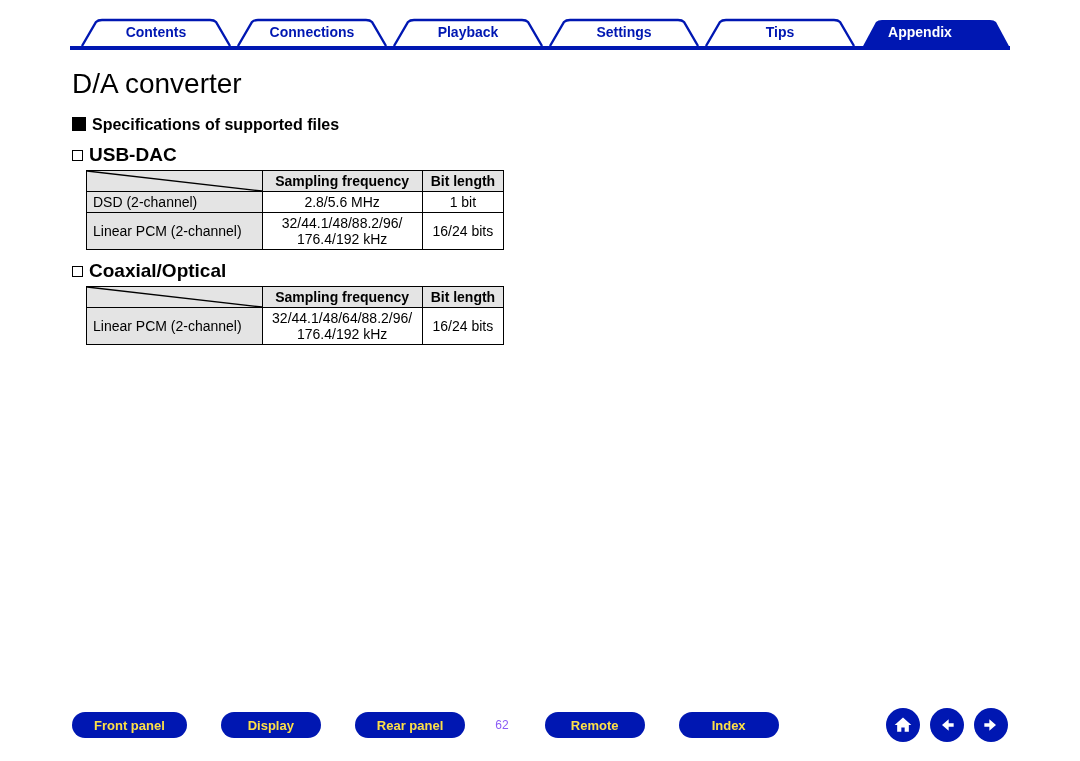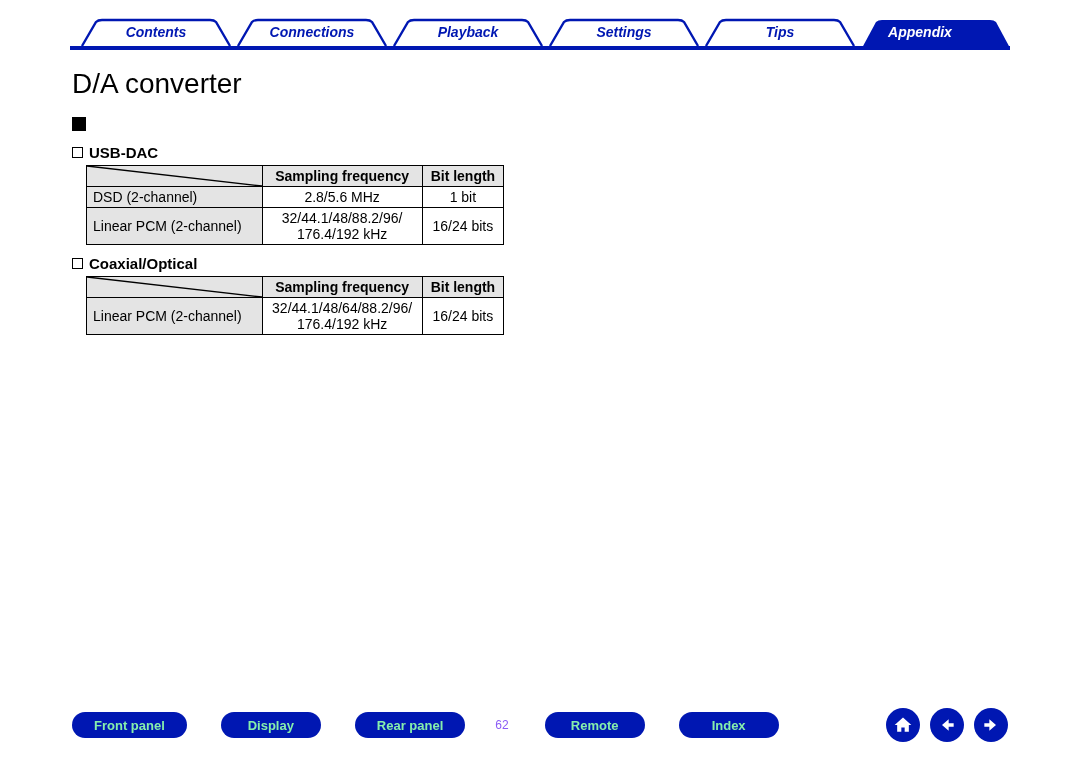--- a/index.html
+++ b/index.html
@@ -7,21 +7,21 @@
     font-family: Arial, Helvetica, sans-serif;
     background: #fff;
     width: 1080px;
     height: 761px;
     position: relative;
     overflow: hidden;
   }
   
   .nav-svg { display:block; }
   .nav-wrap { position:relative; height:46px; margin-top:10px; }
-  .nav-labels { position:absolute; inset:0;font-style:italic; }
+  .nav-labels { position:absolute; inset:0; }
   .nav-label {
     position:absolute;
     top:14px;
     font-size:14px;
     font-weight:bold;
     color:#0017b2;
     text-align:center;
     cursor:pointer;
   }
   .nav-label.active { color:#fff; }
@@ -38,21 +38,21 @@
     margin: 16px 0 0 72px;
   }
   .section-title .box {
     display:inline-block;
     width:14px; height:14px;
     background:#000;
     margin-right:6px;
     vertical-align: -1px;
   }
   .sub-title {
-    font-size: 15px;
+    font-size: 19px;
     font-weight: bold;
     margin: 10px 0 4px 72px;
   }
   .sub-title .sq {
     display:inline-block;
     width:11px; height:11px;
     border:1.5px solid #000;
     margin-right:6px;
     vertical-align: 0px;
   }
@@ -94,21 +94,21 @@
     bottom: 18px;
     height: 36px;
     display:flex;
     align-items:center;
     padding: 0 72px;
   }
   .pill {
     height: 26px;
     border-radius: 13px;
     background:#0017b2;
-    color:#86efac;
+    color:#fde047;
     font-size: 13px;
     font-weight:bold;
     display:flex;
     align-items:center;
     justify-content:center;
     padding: 8px 22px;
     margin-right: 34px;
     cursor:pointer;
     min-width: 100px;
   }
@@ -155,21 +155,21 @@
     <div class="nav-label" style="left:394px; width:148px">Playback</div>
     <div class="nav-label" style="left:550px; width:148px">Settings</div>
     <div class="nav-label" style="left:706px; width:148px">Tips</div>
     <div class="nav-label active" style="left:846px; width:148px">Appendix</div>
   </div>
 </div>
 
 <h1 class="page-title">D/A converter</h1>
 
 <div class="section-title">
-  <span class="box"></span>
+  <span class="box"></span><span>Specifications of supported files</span>
 </div>
 
 <div class="sub-title">
   <span class="sq"></span><span>USB-DAC</span>
 </div>
 
 <table class="spec">
   <tbody>
       <tr>
     <th class="diag">

